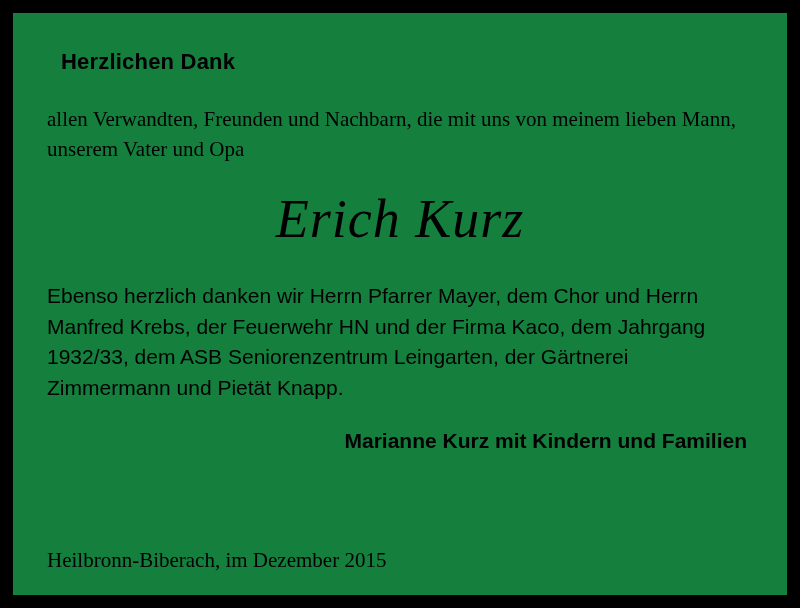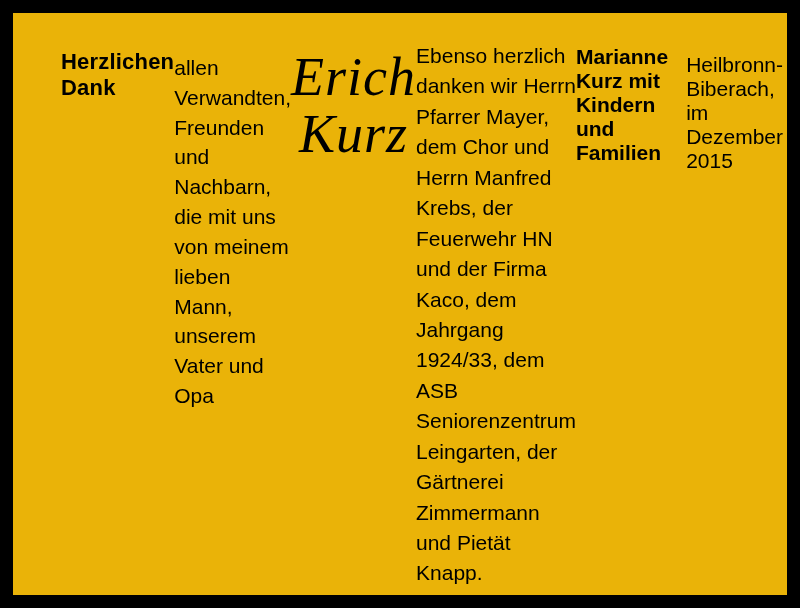--- a/index.html
+++ b/index.html
@@ -18,38 +18,40 @@
     width: 800px;
     height: 608px;
     background: #000000;
     padding: 10px;
   }
   .obituary-inner-border {
     box-sizing: border-box;
     width: 100%;
     height: 100%;
     border: 3px solid #000000;
-    background: #eab308;
+    background: #15803d;
     padding: 28px 34px 22px 34px;
     display: flex;
+    flex-direction: column;
+    gap: 8px;
   }
   .thanks-heading {
     font-family: "Liberation Sans", sans-serif;
     font-size: 22px;
     font-weight: bold;
     color: #000000;
     letter-spacing: 0.2px;
     margin: 8px 0 22px 14px;
   }
   .intro-paragraph {
-    font-family: Liberation Sans, sans-serif;
+    font-family: Liberation Serif, serif;
     font-size: 21px;
     line-height: 1.42;
     color: #000000;
-    margin: 12px 0 10px 0;
+    margin: 0 0 10px 0;
   }
   .deceased-name {
     font-family: "Liberation Serif", serif;
     font-style: italic;
     font-size: 54px;
     font-weight: normal;
     color: #000000;
     text-align: center;
     letter-spacing: 1px;
     margin: 8px 0 26px 0;
@@ -63,48 +65,48 @@
     margin: 0 0 22px 0;
   }
   .body-paragraph.last {
     margin-bottom: 14px;
   }
   .family-signature {
     font-family: "Liberation Sans", sans-serif;
     font-size: 21px;
     font-weight: bold;
     color: #000000;
-    text-align: left;
+    text-align: right;
     margin: 4px 0 22px 0;
     padding-right: 6px;
   }
   .place-date {
-    font-family: Liberation Sans, sans-serif;
+    font-family: Liberation Serif, serif;
     font-size: 21px;
     color: #000000;
-    margin: 12px;
+    margin: 0;
   }
   .spacer-flex {
     flex: 1 1 auto;
   }
 </style>
 </head>
 <body>
 
 <div class="obituary-frame">
   <div class="obituary-inner-border">
 
     <div class="thanks-heading">Herzlichen Dank</div>
 
     <p class="intro-paragraph">allen Verwandten, Freunden und Nachbarn, die mit uns von meinem lieben Mann, unserem Vater und Opa</p>
 
     <div class="deceased-name">Erich Kurz</div>
 
 
-    <p class="body-paragraph last">Ebenso herzlich danken wir Herrn Pfarrer Mayer, dem Chor und Herrn Manfred Krebs, der Feuerwehr HN und der Firma Kaco, dem Jahrgang 1924/33, dem ASB Seniorenzentrum Leingarten, der Gärtnerei Zimmermann und Pietät Knapp.</p>
+    <p class="body-paragraph last">Ebenso herzlich danken wir Herrn Pfarrer Mayer, dem Chor und Herrn Manfred Krebs, der Feuerwehr HN und der Firma Kaco, dem Jahrgang 1932/33, dem ASB Seniorenzentrum Leingarten, der Gärtnerei Zimmermann und Pietät Knapp.</p>
 
     <div class="family-signature">Marianne Kurz mit Kindern und Familien</div>
 
     <div class="spacer-flex"></div>
 
     <p class="place-date">Heilbronn-Biberach, im Dezember 2015</p>
 
   </div>
 </div>
 

